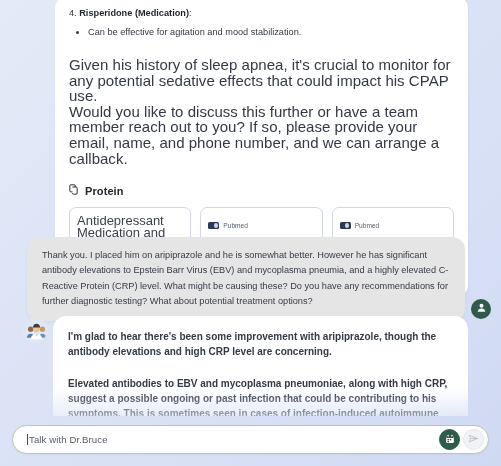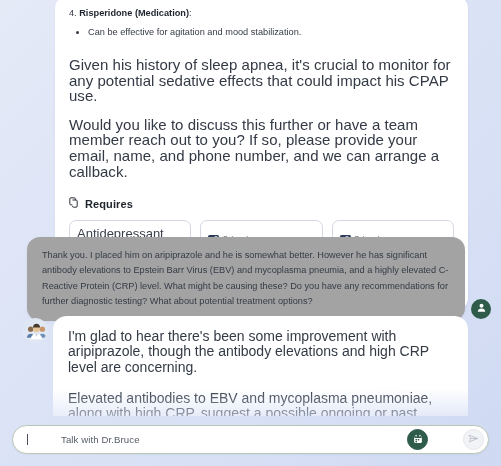--- a/index.html
+++ b/index.html
@@ -37,21 +37,21 @@
     padding: 10px 14px 14px 14px;
     box-shadow: 0 1px 3px rgba(60,80,140,0.06);
   }
 
   .msg-p {
     font-size: 15px;
     line-height: 15.6px;
     color: #343a45;
     letter-spacing: 0.03px;
   }
-  .msg-p + .msg-p { margin-top: 13px; }
+  .msg-p + .msg-p { }
 
   .num-head {
     font-size: 9.2px;
     line-height: 14px;
     color: #343a45;
   }
   .num-head b { font-weight: 700; color: #1f242e; }
 
   ul.bullets {
     list-style: none;
@@ -156,21 +156,21 @@
     position: absolute;
     left: 0; right: 0;
     top: 237px;
     display: flex;
     align-items: flex-end;
     gap: 6px;
     padding: 0 10px 0 27px;
   }
   .user-bubble {
     flex: 1 1 auto;
-    background: #a3a3a3;
+    background: #e5e5e5;
     border-radius: 13px;
     padding: 11px 15px 12px 15px;
     box-shadow: 0 1px 3px rgba(60,80,140,0.07);
   }
   .user-bubble p {
     font-size: 9.2px;
     line-height: 15.3px;
     color: #343a45;
   }
   .user-avatar {
@@ -207,41 +207,41 @@
   .assistant-bubble {
     flex: 1 1 auto;
     background: #ffffff;
     border-radius: 13px;
     padding: 13px 15px 14px 15px;
     min-height: 110px;
     -webkit-mask-image: linear-gradient(to bottom, #000 0px, #000 72px, rgba(0,0,0,0.35) 102px, rgba(0,0,0,0.05) 116px);
             mask-image: linear-gradient(to bottom, #000 0px, #000 72px, rgba(0,0,0,0.35) 102px, rgba(0,0,0,0.05) 116px);
   }
   .assistant-bubble p {
-    font-size: 14px;
+    font-size: 10px;
     line-height: 15.3px;
     color: #343a45;
+    font-weight: bold;
   }
   .assistant-bubble p + p { margin-top: 16px; }
 
   
   #composer {
     position: absolute;
     left: 12px;
     right: 12px;
     bottom: 12px;
     height: 29px;
     background: #ffffff;
     border: 1px solid #b9c6b4;
     border-radius: 16px;
     display: flex;
     align-items: center;
     padding: 0 4px 0 14px;
     box-shadow: 0 1px 2px rgba(50,70,120,0.05);
-    gap: 32px;
   }
   #composer .caret {
     width: 1px;
     height: 11px;
     background: #4a4f59;
     margin-right: 1px;
     flex: 0 0 1px;
   }
   #composer .ph {
     flex: 1 1 auto;
@@ -288,21 +288,21 @@
     <p class="msg-p" style="margin-top:16px;">Given his history of sleep apnea, it's crucial to monitor for any potential sedative effects that could impact his CPAP use.</p>
     <p class="msg-p">Would you like to discuss this further or have a team member reach out to you? If so, please provide your email, name, and phone number, and we can arrange a callback.</p>
 
     <div class="sources-head">
       <span>
         <svg width="11" height="11" viewBox="0 0 16 16" fill="none">
           <rect x="1.2" y="1.2" width="8" height="10.3" rx="1.6" stroke="#20252e" stroke-width="1.4"></rect>
           <path d="M5 4.4h5.3a1.6 1.6 0 0 1 1.6 1.6v7.2a1.6 1.6 0 0 1-1.6 1.6H6.6A1.6 1.6 0 0 1 5 13.2" stroke="#20252e" stroke-width="1.4" fill="#fff"></path>
         </svg>
       </span>
-      <span class="label">Requires</span>
+      <span class="label">Protein</span>
     </div>
 
     <div class="source-row">
 
       <div class="source-card">
         <div class="source-title">Antidepressant Medication and the Treatment of Depression</div>
         <div class="source-meta">
           <span class="fav-pink"></span>
           <span class="src-name">potomacpsychiatry.com</span>
         </div>

